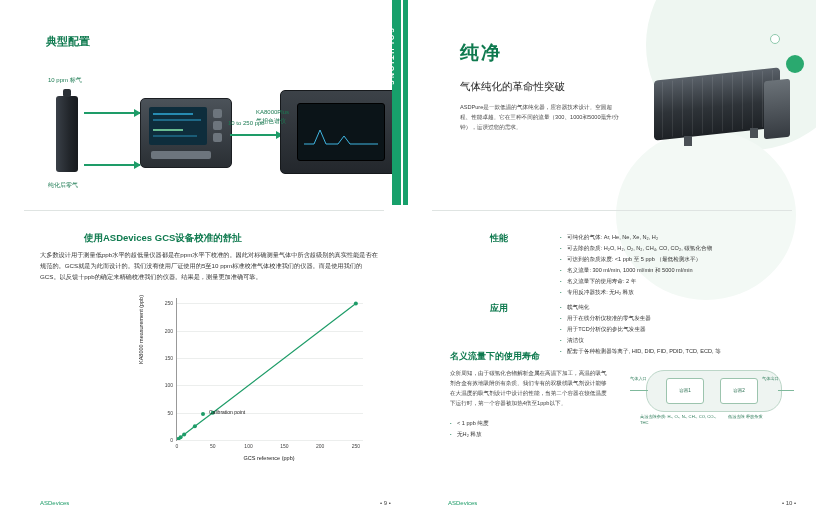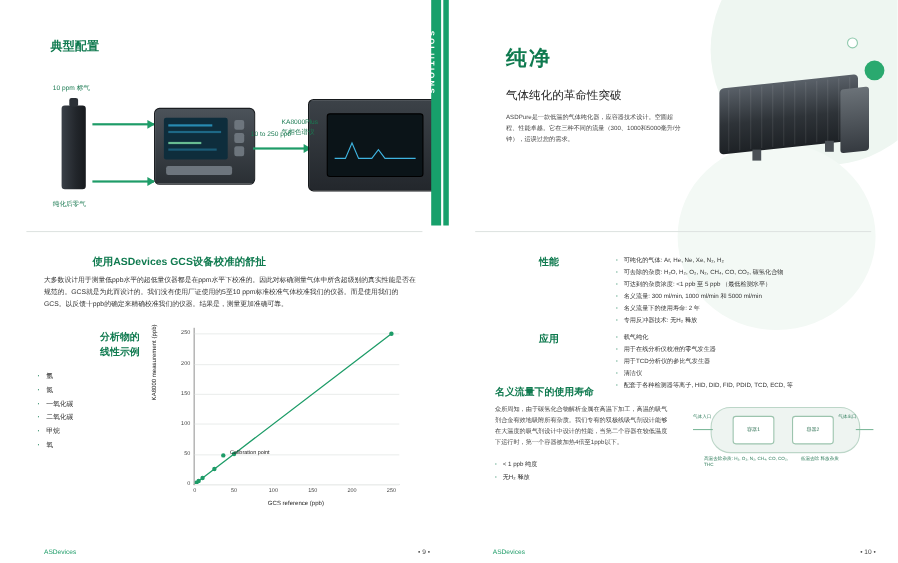--- a/index.html
+++ b/index.html
@@ -179,32 +179,20 @@
     <div class="cap-ka">
       <div>KA8000Plus</div>
       <div>气相色谱仪</div>
     </div>
 
     <div class="divider"></div>
 
     <div id="gcs-heading" class="h-green">使用ASDevices GCS设备校准的舒扯</div>
     <div id="gcs-para">大多数设计用于测量低ppb水平的超低量仪器都是在ppm水平下校准的。因此对标确测量气体中所含超级别的真实性能是否在规范的。GCS就是为此而设计的。我们没有使用厂证使用的5至10 ppm标准校准气体校准我们的仪器。而是使用我们的GCS。以反馈十ppb的确定来精确校准我们的仪器。结果是，测量更加准确可靠。</div>
 
-    <div class="lin-box">
-      <div class="lin-title h-green">分析物的</div>
-      <div class="lin-title h-green">线性示例</div>
-      <ul class="lin-list">
-        <li>氩</li>
-        <li>氮</li>
-        <li>一氧化碳</li>
-        <li>二氧化碳</li>
-        <li>甲烷</li>
-        <li>氧</li>
-      </ul>
-    </div>
 
     <div class="chart-wrap">
       <div class="ylabel">KA8000 measurement (ppb)</div>
       <div class="chart-plot" id="plot">
           <div class="gridline" style="top: 142px;"></div>
           <div class="ytick" style="top: 142px;">0</div>
           <div class="gridline" style="top: 114.692px;"></div>
           <div class="ytick" style="top: 114.692px;">50</div>
           <div class="gridline" style="top: 87.3846px;"></div>
           <div class="ytick" style="top: 87.3846px;">100</div>

